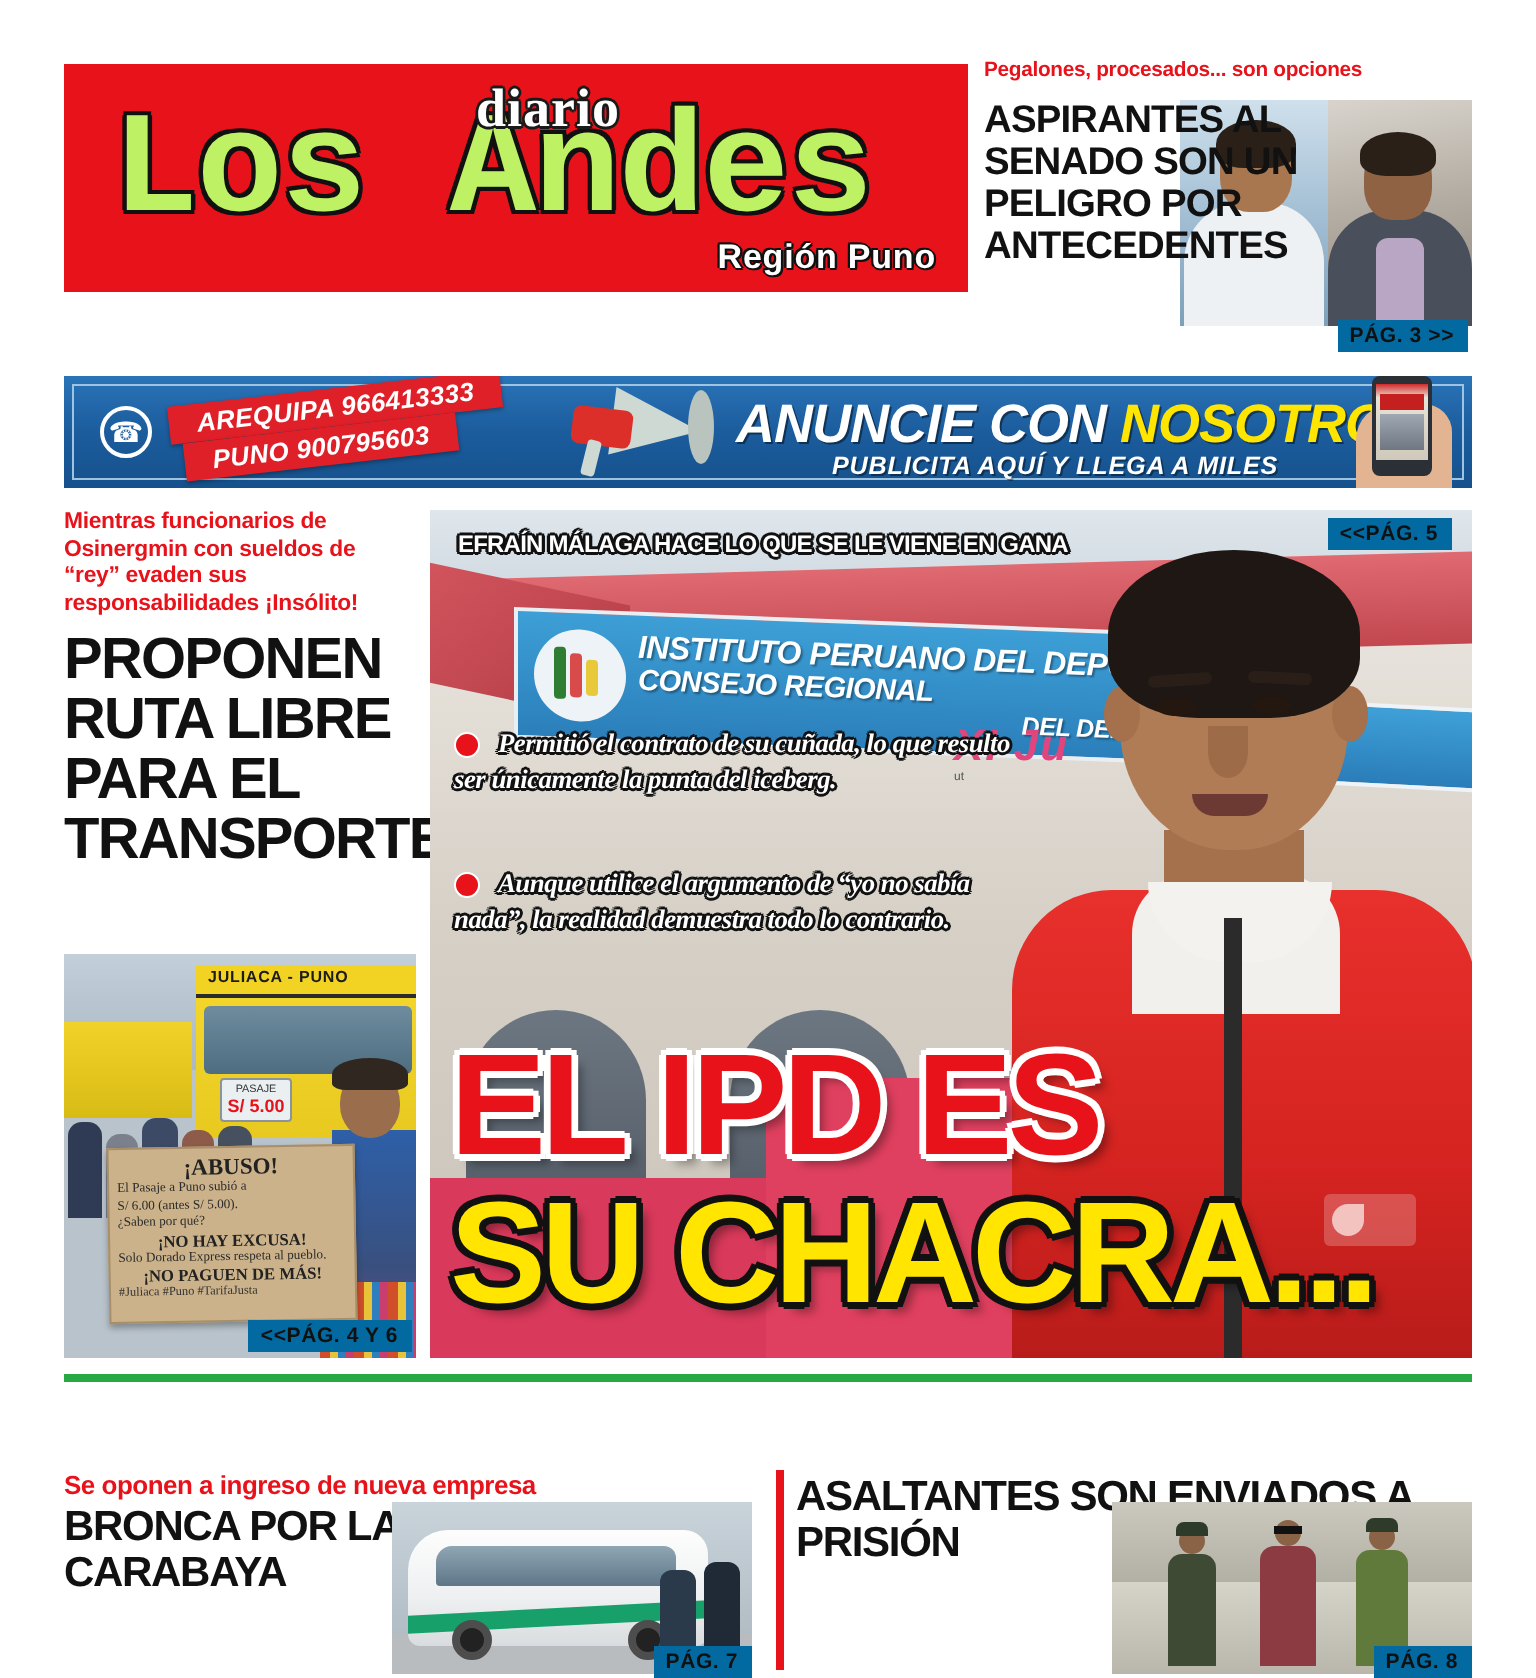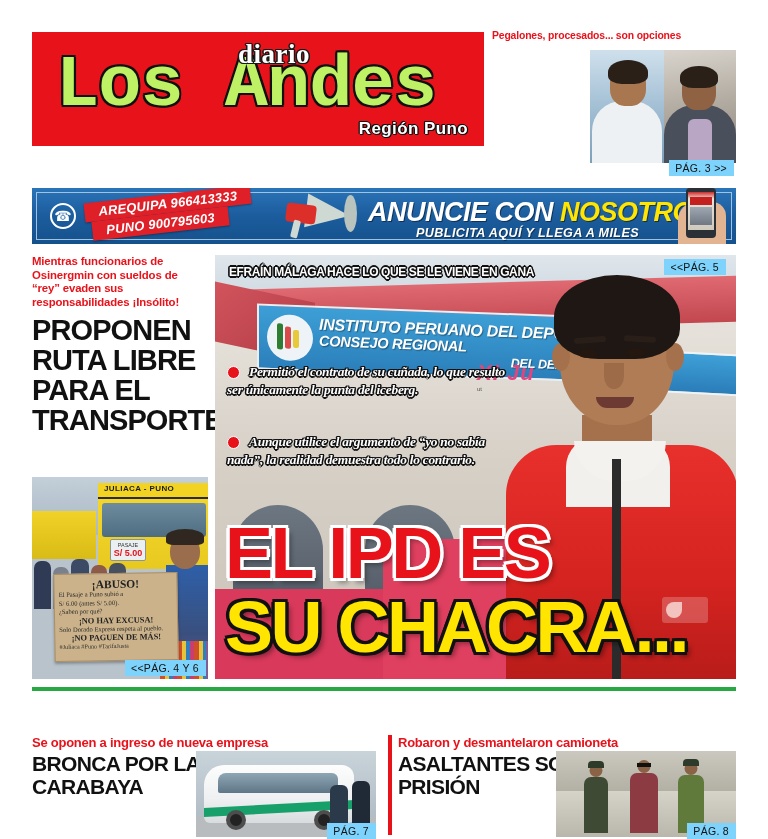--- a/index.html
+++ b/index.html
@@ -81,21 +81,21 @@
   .tp.b .body { left:0px; width:72px; height:58px; background:#4a4f5c; }
   .tp.b .shirt { position:absolute; bottom:0; left:24px; width:24px; height:44px;
                  background:#b9a6c4; border-radius:6px 6px 0 0;}
   .teaser-head {
     position:absolute; left:0; top:20px; width:158px;
     font-size:19.2px; font-weight:800; line-height:21px; color:#111;
     letter-spacing:-.4px; text-transform:uppercase;
     font-family:"Liberation Sans", sans-serif;
   }
   .pagbadge {
-    background:#7dd3fc; color:#111; font-size:10.5px; font-weight:400;
+    background:#0369a1; color:#111; font-size:10.5px; font-weight:700;
     padding:2px 7px 2px 6px; letter-spacing:.3px; white-space:nowrap;
     display:inline-block; font-family:"Liberation Sans", sans-serif;
   }
   .teaser-pag { position:absolute; right:2px; bottom:0px; }
 
   
   .adbanner {
     position:absolute; left:32px; top:188px; width:704px; height:56px;
     background:linear-gradient(180deg,#2a74b8 0%,#1c5d9e 48%,#15518c 100%);
     overflow:hidden;
@@ -412,20 +412,21 @@
         <div class="hair"></div>
       </div>
       <div class="tp b">
         <div class="wall"></div>
         <div class="body"></div>
         <div class="shirt"></div>
         <div class="head"></div>
         <div class="hair"></div>
       </div>
     </div>
+    <div class="teaser-head">ASPIRANTES AL SENADO SON UN PELIGRO POR ANTECEDENTES</div>
     <div class="teaser-pag">
       <span class="pagbadge">PÁG. 3 &gt;&gt;</span>
     </div>
   </div>
 
   <div class="adbanner">
     <div class="frame"></div>
     <div class="ad-phone-icon">☎</div>
     <div class="ad-ribbon r1">AREQUIPA 966413333</div>
     <div class="ad-ribbon r2">PUNO 900795603</div>
@@ -585,21 +586,20 @@
         </div>
         <div class="figure" style="left:74px;width:28px;height:60px;background:#8c3b42;">
           <span class="fig-head"></span>
           <span class="eyebar"></span>
         </div>
         <div class="figure" style="left:122px;width:26px;height:58px;background:#5f7a3a;">
           <span class="fig-head"></span>
           <span class="fig-cap"></span>
         </div>
       </div>
-      <div class="b-kicker">Robaron y desmantelaron camioneta</div>
       <div class="b-head">ASALTANTES SON ENVIADOS A PRISIÓN</div>
       <div class="b-pag">
         <span class="pagbadge">PÁG. 8</span>
       </div>
     </div>
   </div>
 
 </div>
 
 </body></html>

